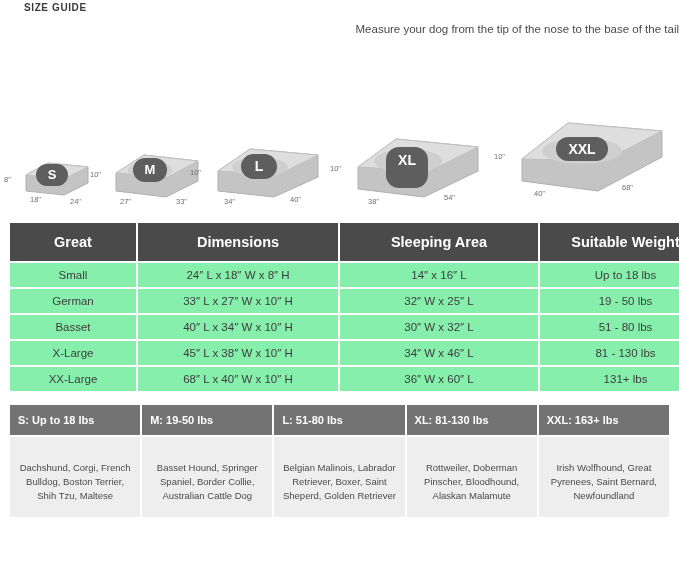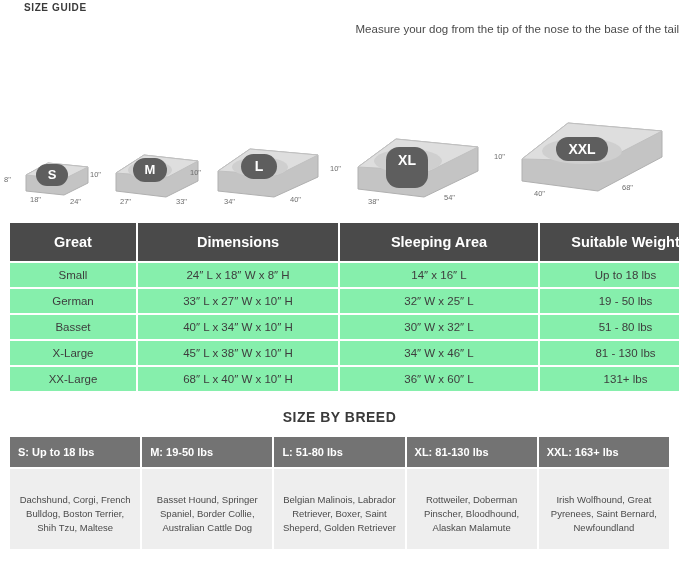--- a/index.html
+++ b/index.html
@@ -257,21 +257,20 @@
         <tr>
           <td>XX-Large</td>
           <td>68″ L x 40″ W x 10″ H</td>
           <td>36″ W x 60″ L</td>
           <td>131+ lbs</td>
         </tr>
       </tbody>
     </table>
   </div>
 
-  <div class="breed-title">SIZE BY BREED</div>
 
   <table class="breeds">
     <thead>
       <tr>
         <th>S: Up to 18 lbs</th>
         <th>M: 19-50 lbs</th>
         <th>L: 51-80 lbs</th>
         <th>XL: 81-130 lbs</th>
         <th>XXL: 163+ lbs</th>
       </tr>

